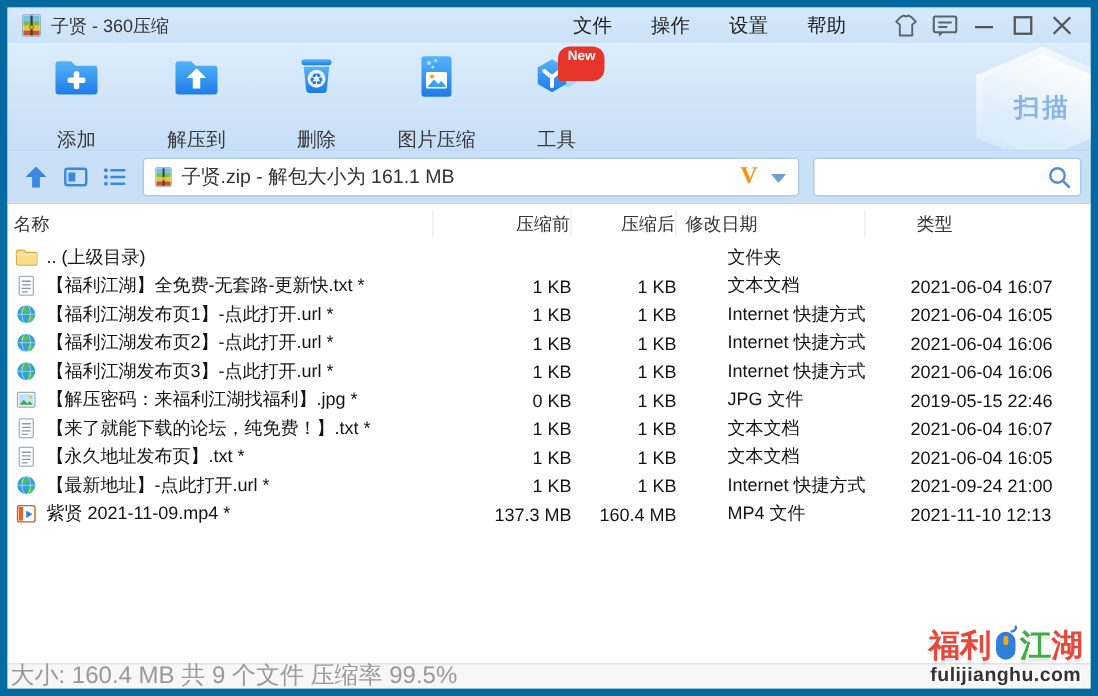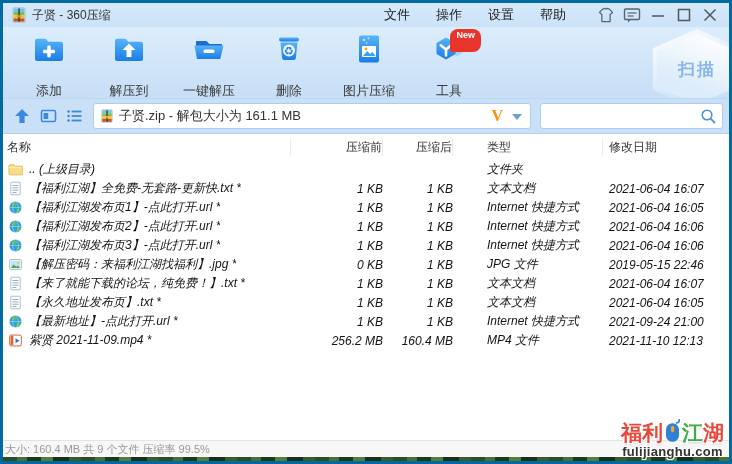--- a/index.html
+++ b/index.html
@@ -1,18 +1,18 @@
 <!DOCTYPE html>
 <html><head>
 <meta charset="utf-8">
 <style>
   html,body{margin:0;padding:0;background:#e9eef5;}
   .window{
     width:732px;height:464px;box-sizing:border-box;position:relative;overflow:hidden;
-    border:3px solid #0369a1;background:#fff;
+    border:5px solid #0369a1;background:#fff;
     font-family:"Liberation Sans","DejaVu Sans",sans-serif;
     -webkit-font-smoothing:antialiased;
   }
   .icon{display:inline-flex;align-items:center;justify-content:center;line-height:0;}
 
   
   .titlebar{height:24px;background:linear-gradient(#d6e9fb,#cbe2f8);display:flex;align-items:center;padding:0 6px;}
   .app-icon{margin:0 5px 0 2px;}
   .win-title{font-size:12px;color:#333;}
   .menubar{margin-left:auto;display:flex;margin-right:14px;}
@@ -48,33 +48,33 @@
   .caret-down{width:0;height:0;border-left:5px solid transparent;border-right:5px solid transparent;border-top:6px solid #6a9fd8;margin:2px 2px 0 9px;}
   .search-box{margin-left:9px;flex:1;height:26px;background:#fff;border:1px solid #aecdec;border-radius:3px;position:relative;box-sizing:border-box;}
   .search-box input{position:absolute;inset:0;border:0;outline:0;background:transparent;padding:0 28px 0 8px;font-size:13px;color:#333;}
   .search-ic{position:absolute;right:5px;top:4px;}
 
   
   .listpanel{height:307px;background:#fff;border-top:1px solid #b5d2ee;box-sizing:border-box;overflow:hidden;}
   .hrow{height:26px;display:flex;align-items:center;font-size:12px;color:#333;}
   .hrow .c{height:18px;line-height:18px;}
   .hrow .c:not(:last-child){border-right:1px solid #ededed;}
-  .frow{height:19px;display:flex;align-items:center;font-size:12px;color:#141414;cursor:default;font-style:italic;}
+  .frow{height:19px;display:flex;align-items:center;font-size:12px;color:#141414;cursor:default;}
   .c{flex-shrink:0;white-space:nowrap;box-sizing:border-box;}
   .c-name{flex:1 1 auto;min-width:0;display:flex;align-items:center;overflow:hidden;padding-left:4px;}
   .c-before{width:92px;text-align:right;}
   .c-after{width:70px;text-align:right;}
   .c-type{width:150px;padding-left:34px;}
   .c-date{width:126px;padding-left:6px;}
   .row-ic{width:15px;height:15px;margin:0 6px 0 1px;flex-shrink:0;}
   .fname{white-space:nowrap;overflow:hidden;}
 
   
   .statusbar{height:17px;background:#f7f7f7;border-top:1px solid #e4e4e4;box-sizing:border-box;
-    font-size:11px;color:#999;line-height:16px;padding-left:2px;white-space:nowrap;}
+    font-size:16px;color:#999;line-height:16px;padding-left:2px;white-space:nowrap;}
   .photo-strip{height:8px;
     background:repeating-linear-gradient(90deg,#2e4d26 0 14px,#49703a 14px 24px,#1d3a1a 24px 38px,#557d3c 38px 50px,#16301d 50px 66px,#3a5c2c 66px 78px);}
 
   
   .watermark{position:absolute;right:5px;bottom:2px;z-index:9;text-align:center;pointer-events:none;}
   .wm-line1{display:flex;align-items:flex-end;justify-content:flex-end;font-weight:800;font-size:21px;line-height:1;
     text-shadow:-1px -1px 0 #fff,1px -1px 0 #fff,-1px 1px 0 #fff,1px 1px 0 #fff,0 2px 2px rgba(0,0,0,.15);}
   .wm-red{color:#e8473a;}
   .wm-green{color:#3fae49;}
   .wm-mouse{margin:0 1px;}
@@ -160,30 +160,20 @@
           <div class="tool-label">添加</div>
         </div>
         <div class="tool-btn">
           <span class="icon tool-ic">
             <svg width="34" height="34" viewBox="0 0 34 34">
               <path d="M3 9 q0-2.2 2.2-2.2 h8.2 l3 3 h12.4 q2.2 0 2.2 2.2 v14.8 q0 2.2-2.2 2.2 H5.2 Q3 29 3 26.8z" fill="url(#gBlue)"></path>
               <path d="M17 11.5 l6.5 6.5 h-4 v7 h-5 v-7 h-4z" fill="#fff"></path>
             </svg>
           </span>
           <div class="tool-label">解压到</div>
-        </div>
-        <div class="tool-btn">
-          <span class="icon tool-ic">
-            <svg width="34" height="34" viewBox="0 0 34 34">
-              <path d="M4 9 h10.5 l3 3 h12.5 v4 H4z" fill="#1a6fd0"></path>
-              <path d="M2.5 13.5 h29 l-3.2 13.5 H5z" fill="url(#gBlue)"></path>
-              <rect x="11.5" y="17.5" width="11" height="3.6" rx="1.6" fill="#fff"></rect>
-            </svg>
-          </span>
-          <div class="tool-label">一键解压</div>
         </div>
         <div class="tool-btn">
           <span class="icon tool-ic">
             <svg width="34" height="34" viewBox="0 0 34 34">
               <rect x="7" y="5.5" width="20" height="4" rx="2" fill="url(#gBlue)"></rect>
               <path d="M8.5 10.5 h17 l-1.6 15.5 q-0.2 2-2.2 2 h-9.4 q-2 0-2.2-2z" fill="url(#gBlue)"></path>
               <circle cx="17" cy="18.5" r="6" fill="#eaf5ff"></circle>
               <text x="17" y="22.6" font-size="11" text-anchor="middle" fill="#1e7ce6">♻</text>
             </svg>
           </span>
@@ -267,22 +257,22 @@
           </svg>
       </span>
     </div>
   </div>
 
   <div class="listpanel">
     <div class="hrow">
         <div class="c c-name">名称</div>
         <div class="c c-before">压缩前</div>
         <div class="c c-after">压缩后</div>
+        <div class="c c-date">修改日期</div>
         <div class="c c-type">类型</div>
-        <div class="c c-date">修改日期</div>
       </div>
     <div>
         <div class="frow">
           <div class="c c-name">
             <span class="icon row-ic">
               <svg width="15" height="15" viewBox="0 0 16 16">
                 <path d="M1 4.2 q0-1.3 1.3-1.3 h4 l1.6 1.6 h6.8 q1.3 0 1.3 1.3 v6.6 q0 1.3-1.3 1.3 H2.3 Q1 13.7 1 12.4z" fill="#f7dd8a" stroke="#d9ab3c" stroke-width="0.8"></path>
                 <path d="M1 6 h14" stroke="#fbeebc" stroke-width="1"></path>
               </svg>
             </span>
@@ -440,21 +430,21 @@
           <div class="c c-name">
             <span class="icon row-ic">
               <svg width="15" height="15" viewBox="0 0 16 16">
                 <rect x="1.8" y="2.2" width="12.4" height="11.6" rx="1.6" fill="#fff" stroke="#d45b2a" stroke-width="1"></rect>
                 <rect x="2.7" y="3.1" width="3" height="9.8" fill="#e8622c"></rect>
                 <path d="M8 5.6 l4.4 2.7 -4.4 2.7z" fill="#2f80d9"></path>
               </svg>
             </span>
             <span class="fname">紫贤 2021-11-09.mp4 *</span>
           </div>
-          <div class="c c-before">256.2 MB</div>
+          <div class="c c-before">137.3 MB</div>
           <div class="c c-after">160.4 MB</div>
           <div class="c c-type">MP4 文件</div>
           <div class="c c-date">2021-11-10 12:13</div>
         </div>
       </div>
   </div>
 
   <div class="statusbar">
     <span>大小: 160.4 MB 共 9 个文件 压缩率 99.5%</span>
   </div>

